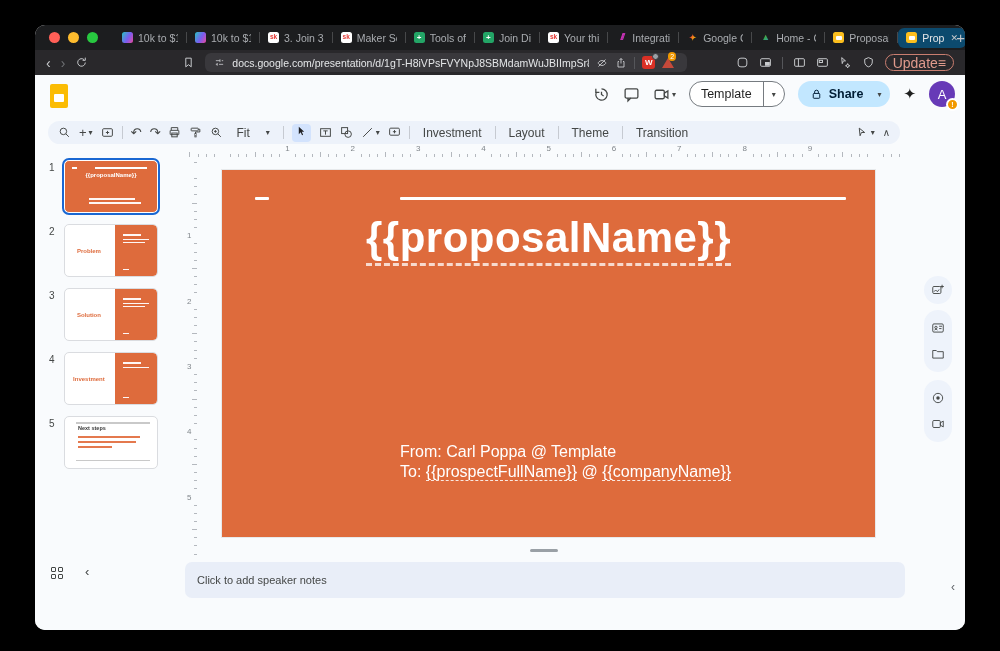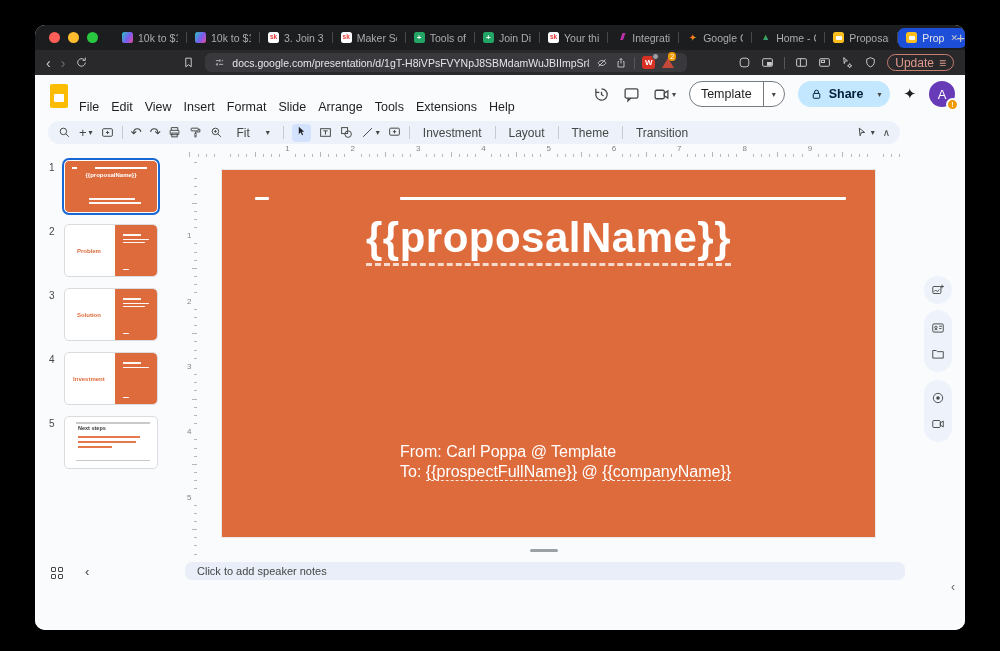--- a/index.html
+++ b/index.html
@@ -9,21 +9,21 @@
   .window{position:absolute;left:35px;top:25px;width:930px;height:605px;border-radius:10px;
           overflow:hidden;background:#f9fbfd}
   
   .tabstrip{height:25px;background:#1c1d1f;display:flex;align-items:center;padding-left:14px}
   .lights{display:flex;gap:8px;margin-right:16px}
   .light{width:11px;height:11px;border-radius:50%}
   .l-close{background:#ff5f57}.l-min{background:#febc2e}.l-zoom{background:#28c840}
   .tabs{display:flex;align-items:center;height:100%;flex:1;min-width:0}
   .tab{display:flex;align-items:center;gap:5px;height:20px;padding:0 8px;max-width:72px;
        font-size:10.5px;color:#a9acb0;white-space:nowrap;overflow:hidden;flex:none}
-  .tab.active{background:#1d4ed8;border-radius:6px;color:#e6e7e9;max-width:88px}
+  .tab.active{background:#0c4a6e;border-radius:6px;color:#e6e7e9;max-width:88px}
   .tab-sep{width:1px;height:11px;background:#47484a;flex:none}
   .fav{width:11px;height:11px;flex:none;border-radius:2.5px;display:flex;align-items:center;
        justify-content:center;font-weight:bold;line-height:1}
   .fav.rainbow{background:linear-gradient(120deg,#27c4c1,#7a5cf0 55%,#e84a9a)}
   .fav.skool{background:#fff;color:#e53935;font-size:6.5px}
   .fav.sheets{background:#23a566;color:#fff;font-size:8px}
   .fav.stripes{color:#d434c0;font-size:8.5px;font-style:italic;letter-spacing:-1.5px}
   .fav.gemini,.fav.drive{font-size:10px;background:linear-gradient(120deg,#4285f4,#ea4335,#fbbc04,#34a853);
        -webkit-background-clip:text;background-clip:text;color:transparent}
   .fav.drive{font-size:9px;background:linear-gradient(140deg,#fbbc04,#34a853,#4285f4);
@@ -46,21 +46,21 @@
   .ext-w{width:13px;height:13px;background:#d93025;border-radius:3px;color:#fff;font-size:8px;font-weight:bold;
          display:flex;align-items:center;justify-content:center;position:relative;flex:none}
   .ext-w .dot{position:absolute;top:-3px;right:-4px;width:7px;height:7px;background:#9aa0a6;border-radius:50%;
          border:1px solid #39383c}
   .ext-tri{position:relative;width:0;height:0;border-left:6px solid transparent;border-right:6px solid transparent;
          border-bottom:10px solid #c5493a;flex:none;margin-right:4px}
   .ext-badge{position:absolute;top:-6px;left:0px;background:#f29900;color:#fff;font-size:7px;border-radius:4px;
          padding:0 2px;line-height:9px}
   .nav-right{display:flex;align-items:center;gap:10px;margin-left:auto}
   .update{border:1.5px solid #c97e70;color:#e09a8c;border-radius:9px;height:17px;display:flex;align-items:center;
-          gap:5px;padding:0 7px;font-size:12px}
+          padding:0 7px;font-size:14px}
   
   .app{position:relative;height:555px;background:#f9fbfd;color:#1f1f1f}
   .app svg{stroke:#444746;fill:none;stroke-width:1.8}
   .logo{position:absolute;left:15px;top:9px;width:18px;height:24px;background:#fbbc04;border-radius:2px}
   .logo::after{content:"";position:absolute;left:4px;right:4px;top:10px;height:8px;background:#fff;border-radius:1px}
   .ttl-row{position:absolute;left:43px;top:6px;display:flex;align-items:center;gap:13px}
   .doc-title{font-size:14.5px;color:#1f1f1f}
   .ttl-row svg{width:13px;height:13px;stroke-width:1.6}
   .menubar{position:absolute;left:38px;top:24px;display:flex}
   .menu-item{font-size:12.5px;color:#1f1f1f;padding:1px 6px;border-radius:4px}
@@ -129,21 +129,21 @@
   .th5-l{position:absolute;left:13px;height:1.8px;background:#e4794e}
   
   .rg{position:absolute;left:889px;width:28px;background:#eef3fb;border-radius:14px;display:flex;
       flex-direction:column;align-items:center;justify-content:space-evenly}
   .rg svg{width:14px;height:14px;stroke-width:1.6}
   
   .gridicon{position:absolute;left:16px;top:492px;width:12px;height:12px;display:grid;
             grid-template-columns:1fr 1fr;gap:2px}
   .gridicon span{border:1.5px solid #444746;border-radius:1px}
   .fs-collapse{position:absolute;left:50px;top:489px;color:#444746;font-size:13px}
-  .notes{position:absolute;left:150px;top:487px;width:720px;height:18px;background:#e9eef8;border-radius:7px;
+  .notes{position:absolute;left:150px;top:487px;width:720px;height:36px;background:#e9eef8;border-radius:7px;
          display:flex;align-items:center;padding-left:12px;font-size:11px;color:#444746}
   .mini-collapse{position:absolute;left:916px;top:505px;color:#5f6368;font-size:12px}
 </style>
 </head>
 <body>
 
 <div class="window">
 
   <div class="tabstrip">
     <div class="lights">
@@ -279,32 +279,20 @@
       <span class="update">
         <span>Update</span>
         <span>≡</span>
       </span>
     </div>
   </div>
 
   <div class="app">
 
     <div class="logo"></div>
-    <div class="menubar" id="menubar">
-        <div class="menu-item">File</div>
-        <div class="menu-item">Edit</div>
-        <div class="menu-item">View</div>
-        <div class="menu-item">Insert</div>
-        <div class="menu-item">Format</div>
-        <div class="menu-item">Slide</div>
-        <div class="menu-item">Arrange</div>
-        <div class="menu-item">Tools</div>
-        <div class="menu-item">Extensions</div>
-        <div class="menu-item">Help</div>
-      </div>
     <div class="hdr-right">
       <svg viewBox="0 0 24 24">
           <path d="M12 4a8 8 0 1 1-7.4 5"></path>
           <path d="M4 4v5h5"></path>
           <path d="M12 8v4l3 2"></path>
         </svg>
       <svg viewBox="0 0 24 24">
           <rect x="3" y="4" width="18" height="13" rx="2"></rect>
           <path d="M7 17v4l4-4"></path>
         </svg>

